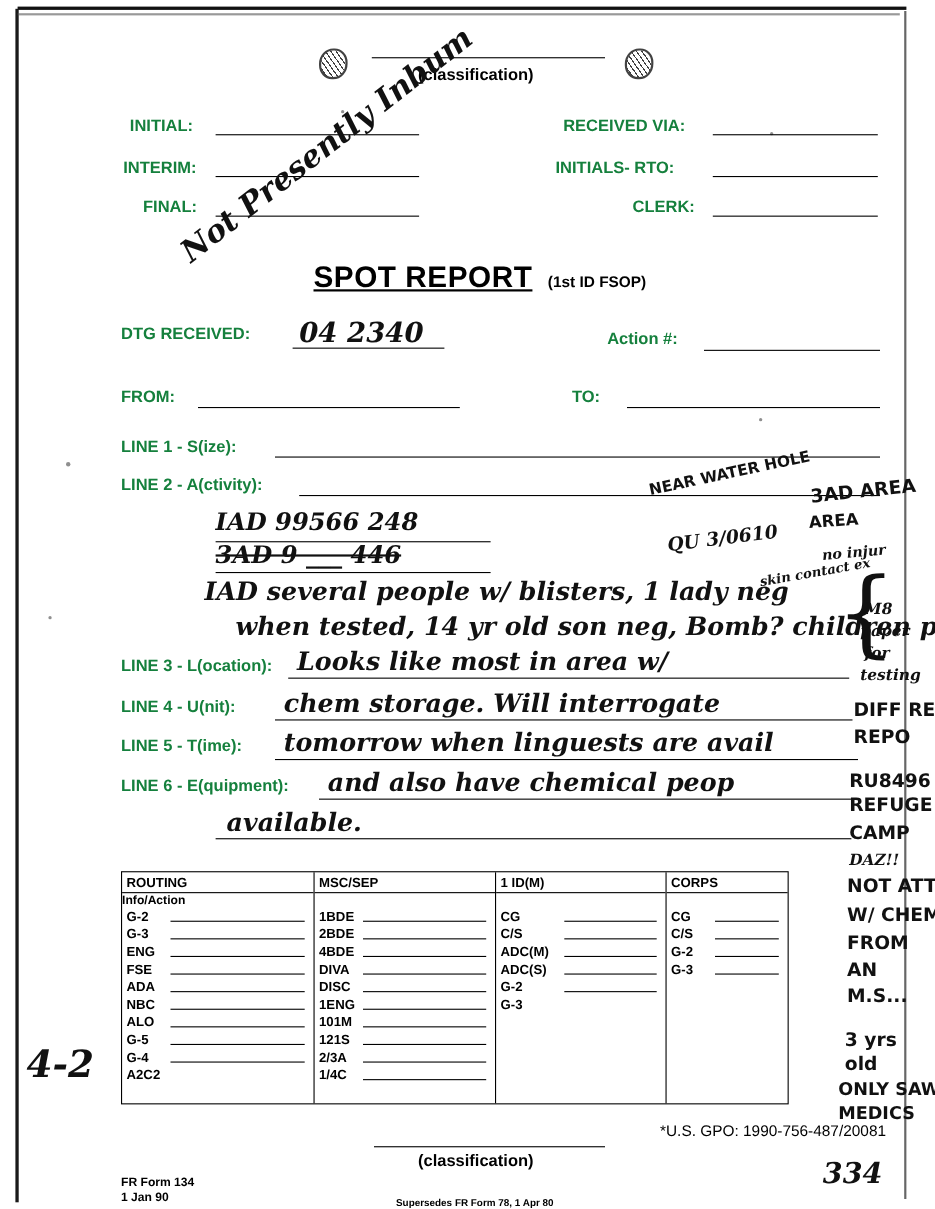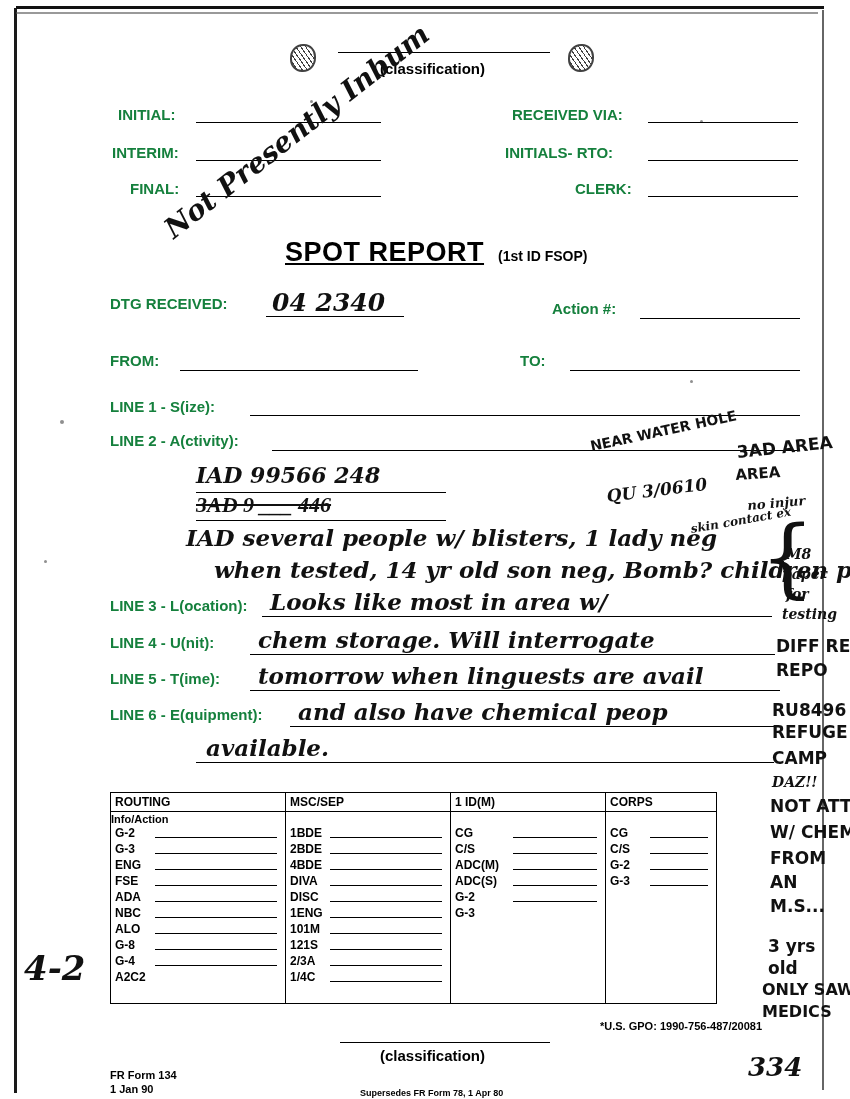--- a/index.html
+++ b/index.html
@@ -108,21 +108,20 @@
     white-space: nowrap;
     font-weight: 600;
   }
   .hand.b {
     font-family: "DejaVu Sans", sans-serif;
     font-style: normal;
     font-weight: bold;
   }
   .strike {
     text-decoration: line-through;
-    font-family: Liberation Serif, serif;
   }
 
   
   .routing {
     position: absolute;
     left: 110px;
     top: 792px;
     width: 605px;
     height: 210px;
     border: 1.5px solid #000;
@@ -160,23 +159,23 @@
   .rrow .ln {
     flex: 1;
     border-bottom: 1px solid #000;
     height: 9px;
     margin-right: 8px;
   }
   .rrow.noline .ln { border-bottom: none; }
 
   .gpo {
     position: absolute;
-    font-size: 11px;
-    font-family: "Liberation Sans", sans-serif;
-    font-weight: bold;
+    font-size: 14px;
+    font-family: "Liberation Sans", sans-serif;
+    font-weight: normal;
   }
   .footer-left {
     position: absolute;
     font-size: 11px;
     font-family: "Liberation Sans", sans-serif;
     font-weight: bold;
     line-height: 11px;
   }
   .footer-center {
     position: absolute;
@@ -339,21 +338,21 @@
         </div>
       <div class="rrow">
           <span class="nm">NBC</span>
           <span class="ln"></span>
         </div>
       <div class="rrow">
           <span class="nm">ALO</span>
           <span class="ln"></span>
         </div>
       <div class="rrow">
-          <span class="nm">G-8</span>
+          <span class="nm">G-5</span>
           <span class="ln"></span>
         </div>
       <div class="rrow">
           <span class="nm">G-4</span>
           <span class="ln"></span>
         </div>
       <div class="rrow noline">
           <span class="nm">A2C2</span>
           <span class="ln"></span>
         </div>

